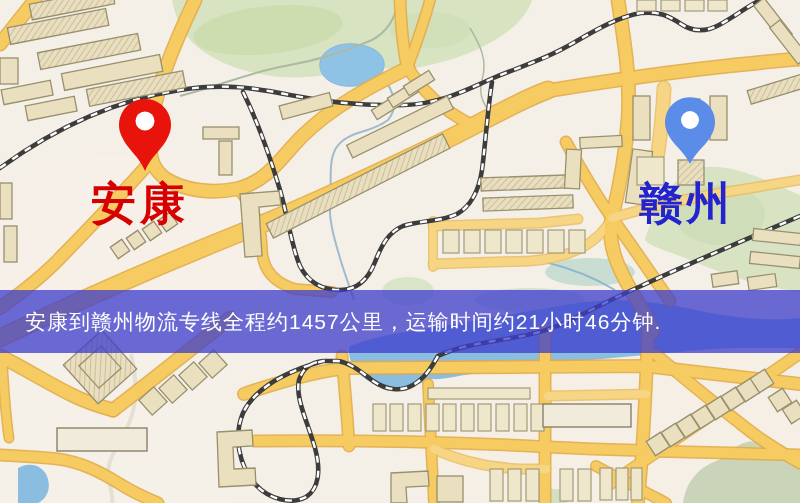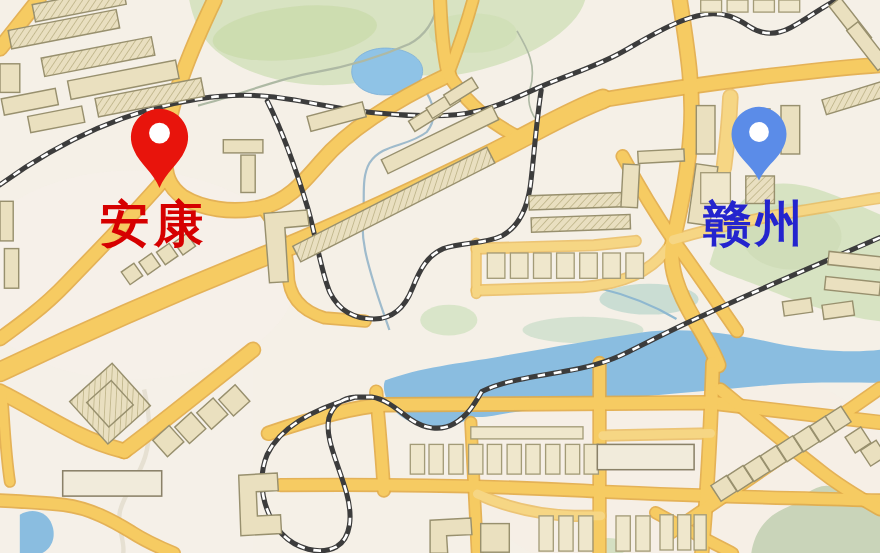--- a/index.html
+++ b/index.html
@@ -365,13 +365,16 @@
     <circle cx="145" cy="121" r="9.5" fill="#FFFFFF"></circle>
     <text class="maplabel" x="140" y="219" font-size="45" letter-spacing="4" text-anchor="middle" fill="#D60000">安康</text>
   </g>
   <g>
     <path d="M690,164 C684,151 673,145 668,134 A25,25 0 1 1 712,134 C707,145 696,151 690,164 Z" fill="#5B8CE8"></path>
     <circle cx="690" cy="120" r="9" fill="#FFFFFF"></circle>
     <text class="maplabel" x="686" y="218" font-size="44" letter-spacing="3" text-anchor="middle" fill="#2424CE">赣州</text>
   </g>
 </svg>
 
+<div class="banner">
+  <span>安康到赣州物流专线全程约1457公里，运输时间约21小时46分钟.</span>
 </div>
+</div>
 
 </body></html>

